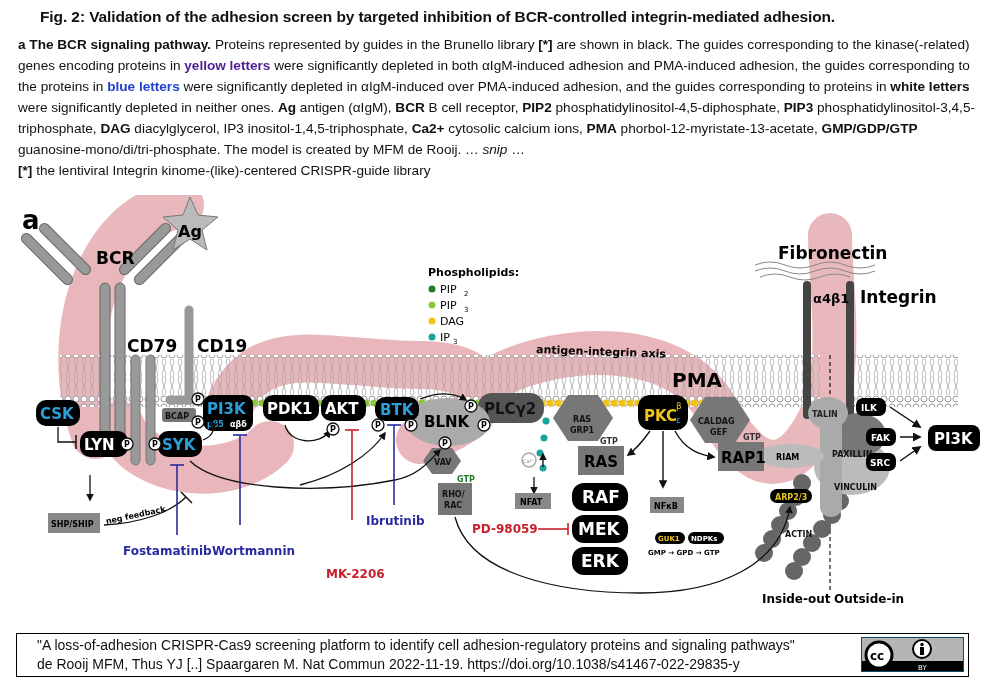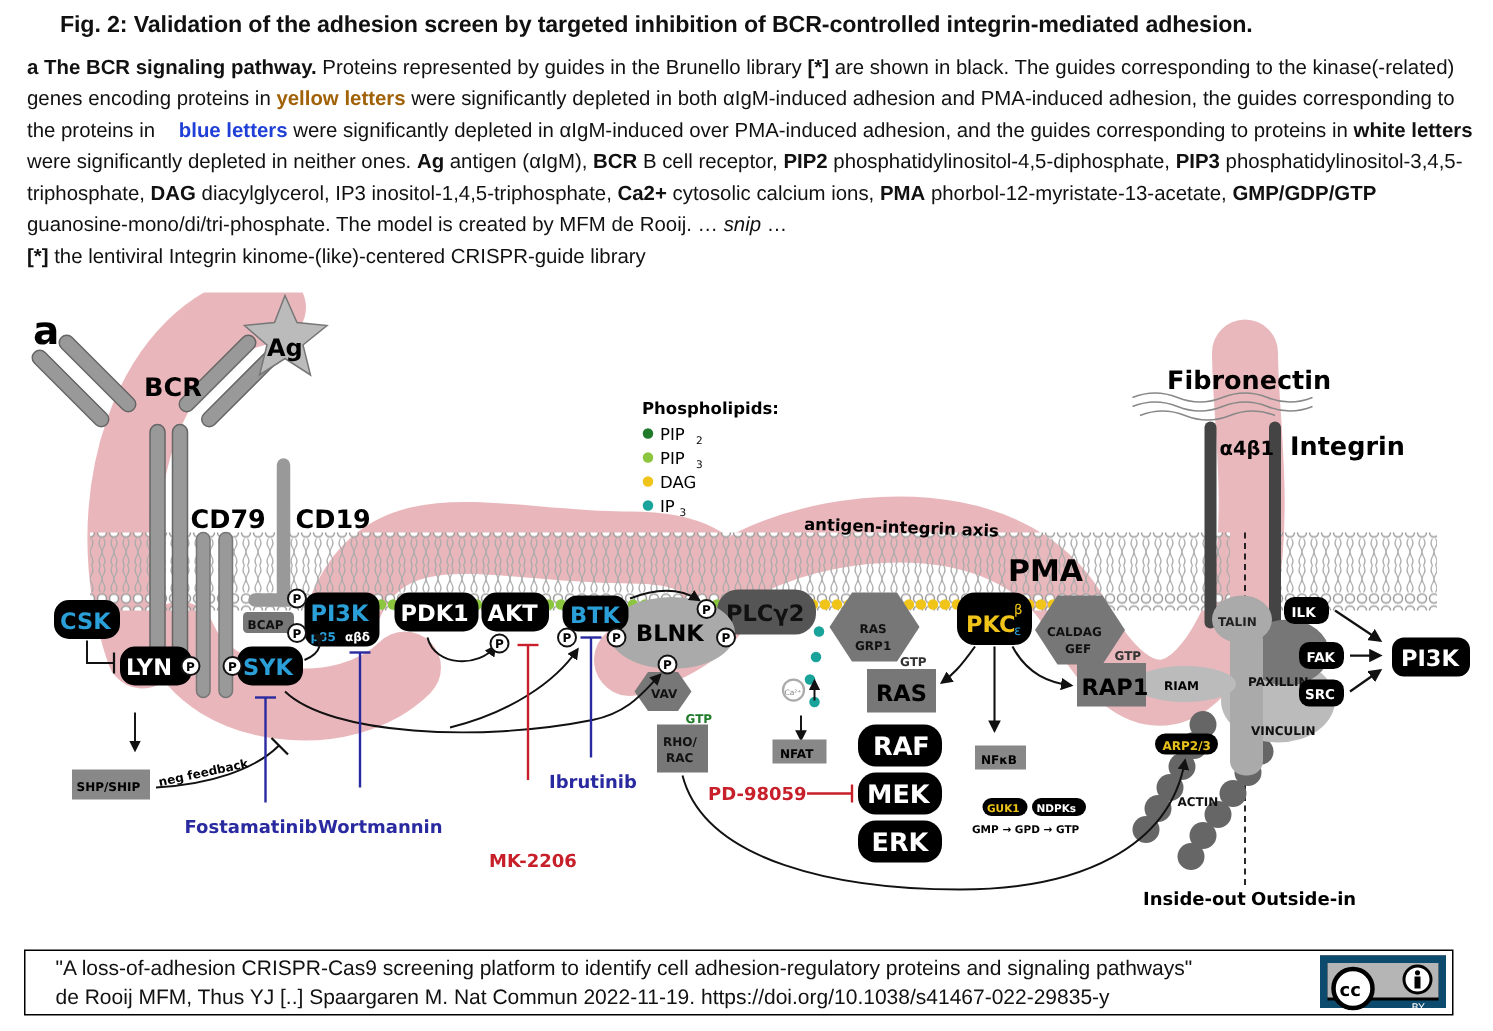--- a/index.html
+++ b/index.html
@@ -1,25 +1,25 @@
 <!DOCTYPE html>
 <html><head>
 <meta charset="utf-8">
 <style>
   html,body{margin:0;padding:0;background:#fff;}
   body{width:995px;height:687px;position:relative;overflow:hidden;font-family:"Liberation Sans",sans-serif;color:#111;}
   .title{position:absolute;left:40px;top:8px;font-size:15.5px;font-weight:bold;letter-spacing:-0.1px;text-align:center;}
   .caption{position:absolute;left:18px;top:34px;width:965px;font-size:13.6px;line-height:21px;}
   .caption b{font-weight:bold;}
-  .yl{color:#a16207;font-weight:bold;}
-  .bl{color:#1f3fd6;font-weight:bold;margin-left:12px;}
+  .yl{color:#4c1d95;font-weight:bold;}
+  .bl{color:#1f3fd6;font-weight:bold;}
   .wl{font-weight:bold;}
   svg.diag{position:absolute;left:0;top:195px;}
   .cite{position:absolute;left:16px;top:633px;width:953px;height:44px;border:1.5px solid #000;box-sizing:border-box;font-size:14px;line-height:19px;padding:2px 0 0 20px;}
-  .cc{position:absolute;right:4px;top:3px;width:84px;height:35px;background:#000;border:5px solid #0c4a6e;box-sizing:border-box;}
+  .cc{position:absolute;right:4px;top:3px;width:103px;height:35px;background:#000;border:1px solid #0c4a6e;box-sizing:border-box;}
   .cc .top{position:absolute;left:0;top:0;right:0;height:23px;background:#b5b5b5;}
   svg text{font-family:"DejaVu Sans",sans-serif;}
 </style>
 </head>
 <body>
 
 <div class="title">Fig. 2: Validation of the adhesion screen by targeted inhibition of BCR-controlled integrin-mediated adhesion.</div>
 
 <div class="caption">
   <b>a The BCR signaling pathway.</b><span> Proteins represented by guides in the Brunello library </span><b>[*]</b><span> are shown in black. The guides corresponding to the kinase(-related) genes encoding proteins in </span><span class="yl">yellow letters</span><span> were significantly depleted in both αIgM-induced adhesion and PMA-induced adhesion, the guides corresponding to the proteins in </span><span class="bl">blue letters</span><span> were significantly depleted in αIgM-induced over PMA-induced adhesion, and the guides corresponding to proteins in </span><span class="wl">white letters</span><span> were significantly depleted in neither ones. </span><b>Ag</b><span> antigen (αIgM), </span><b>BCR</b><span> B cell receptor, </span><b>PIP2</b><span> phosphatidylinositol-4,5-diphosphate, </span><b>PIP3</b><span> phosphatidylinositol-3,4,5-triphosphate, </span><b>DAG</b><span> diacylglycerol, IP3 inositol-1,4,5-triphosphate, </span><b>Ca2+</b><span> cytosolic calcium ions, </span><b>PMA</b><span> phorbol-12-myristate-13-acetate, </span><b>GMP/GDP/GTP</b><span> guanosine-mono/di/tri-phosphate. The model is created by MFM de Rooij. … </span><i>snip</i><span> …</span><br>

